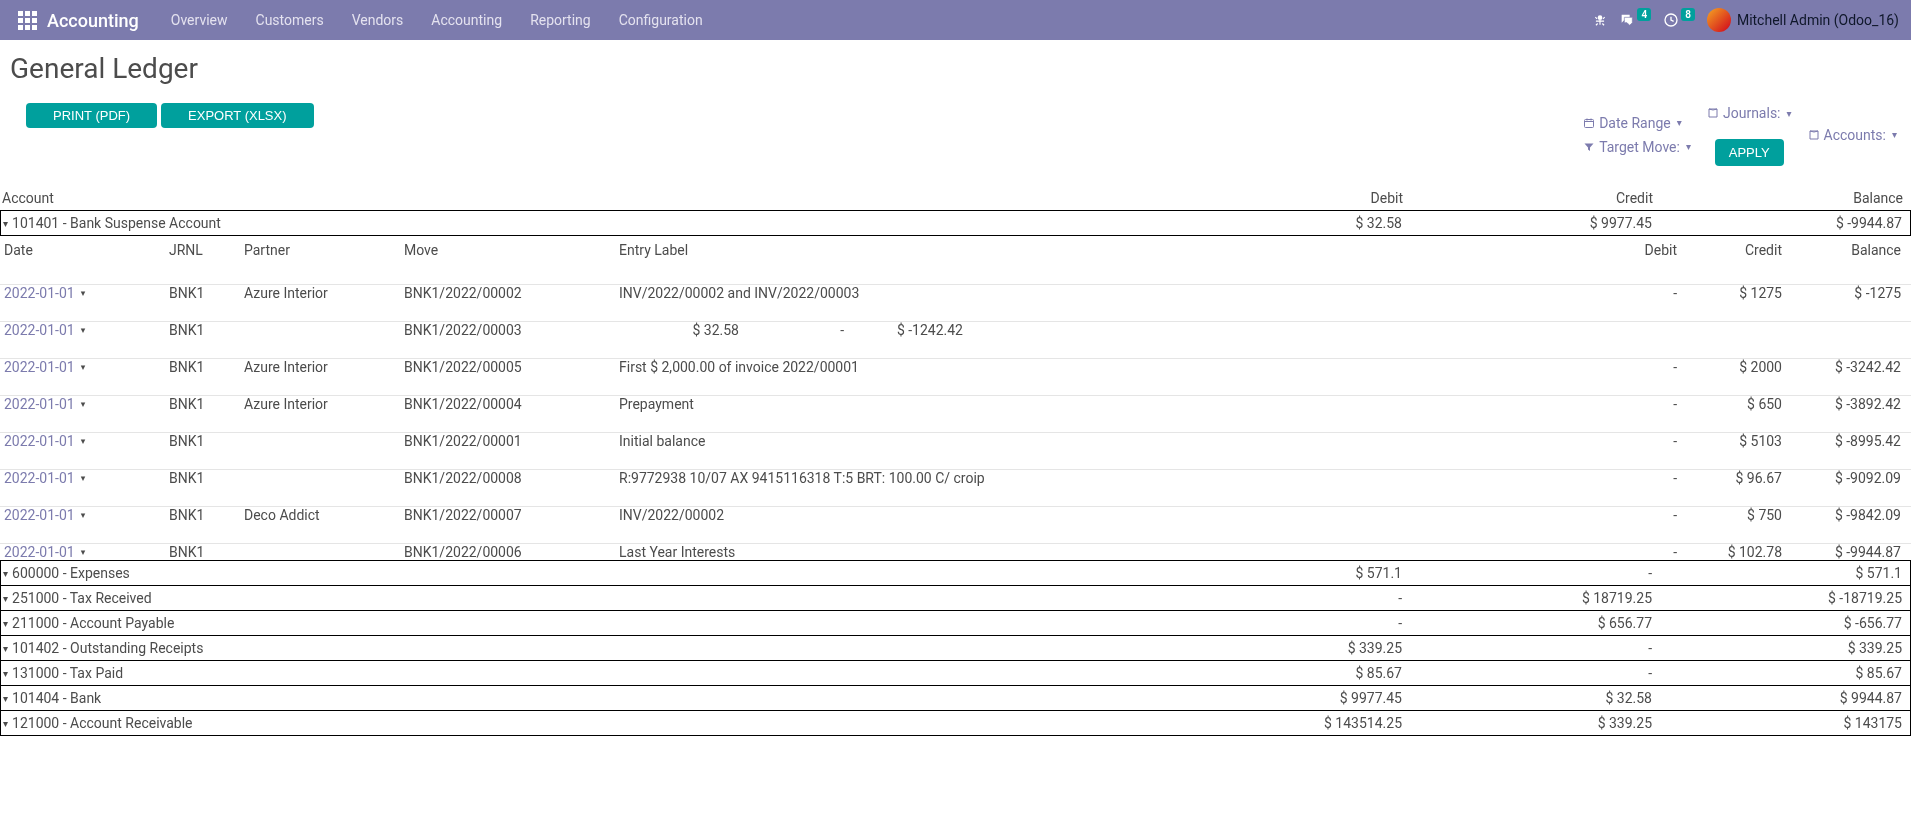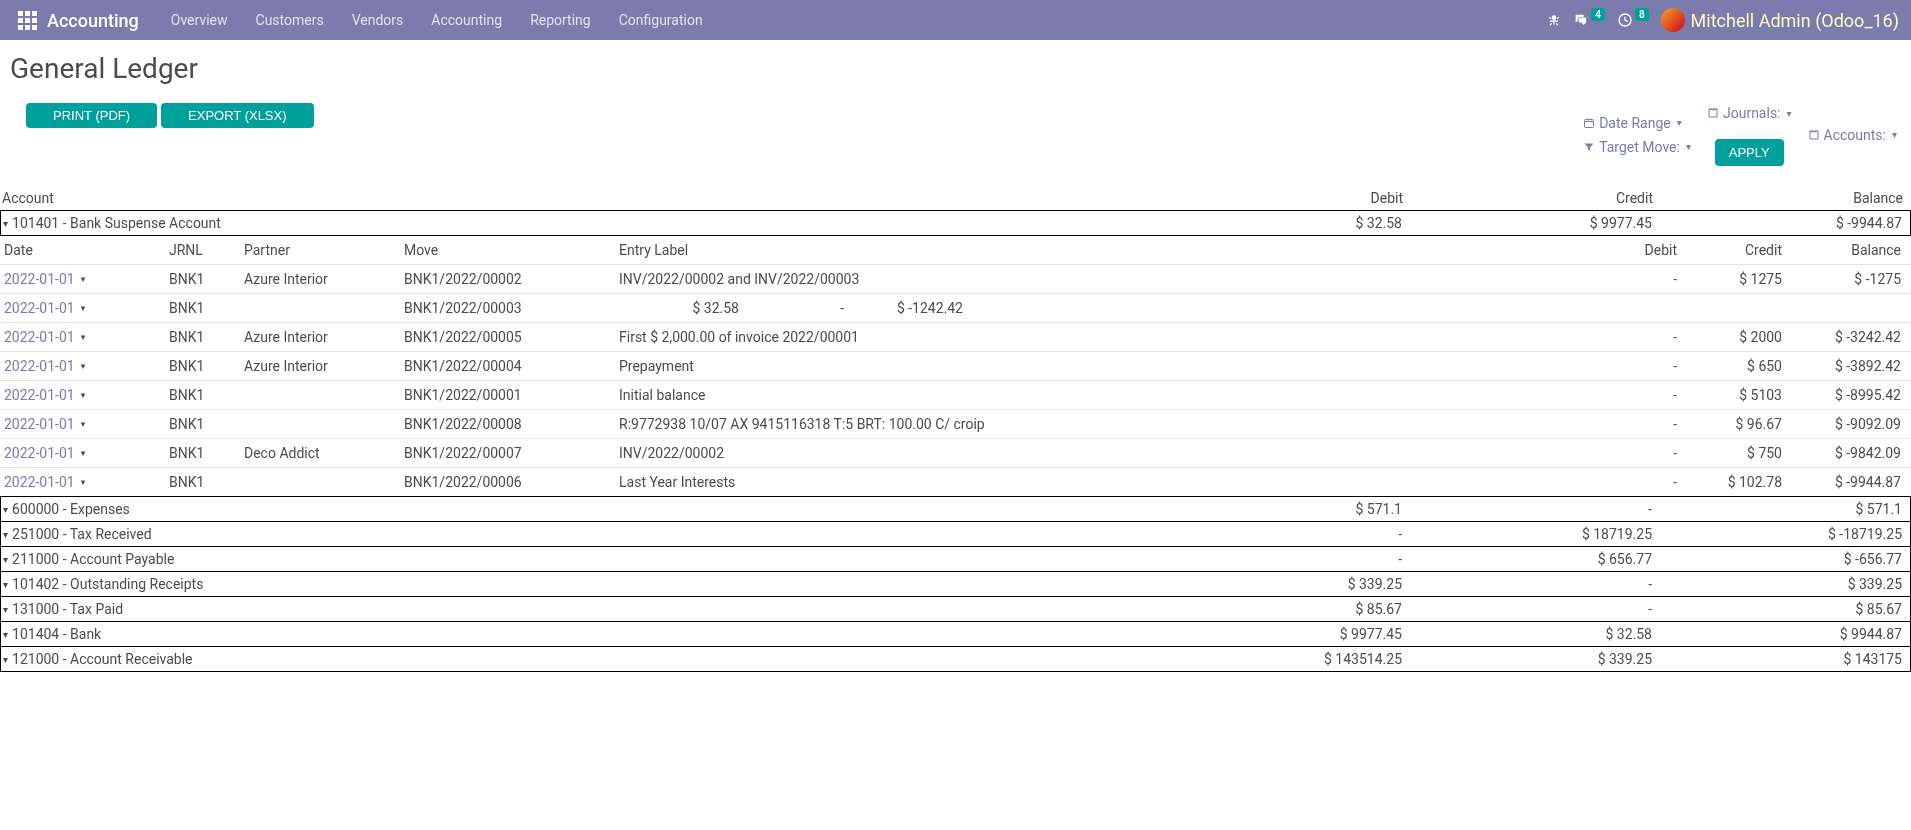--- a/index.html
+++ b/index.html
@@ -11,21 +11,21 @@
     .apps-icon { display: grid; grid-template-columns: repeat(3, 5px); grid-template-rows: repeat(3, 5px); gap: 2px; margin: 0 10px; }
     .apps-icon span { background: #fff; width: 5px; height: 5px; }
     .app-name { font-size: 18px; font-weight: 500; color: #fff; margin-right: 18px; }
     .nav-menu { display: flex; }
     .nav-item { padding: 16px 14px; color: #e4e2ef; cursor: pointer; line-height: 40px; font-size: 14px; }
     .nav-right { margin-left: auto; display: flex; align-items: center; gap: 12px; padding-right: 4px; }
     .nav-icon { color: #fff; cursor: pointer; display: flex; align-items: center; position: relative; }
     .badge { background: #00a09d; color: #fff; font-size: 10px; padding: 1px 4px; border-radius: 3px; margin-left: 2px; position: relative; top: -6px; font-weight: 600; }
     .user { display: flex; align-items: center; gap: 6px; cursor: pointer; }
     .avatar { width: 24px; height: 24px; border-radius: 50%; background: linear-gradient(135deg, #f5a623, #d0021b); }
-    .user-name { color: #fef9c3; font-size: 18px; }
+    .user-name { color: #0f172a; font-size: 14px; }
     
     
     .control-panel { padding: 12px 10px 0 10px; }
     .page-title { font-size: 28px; color: #4c4c4c; margin-bottom: 18px; font-weight: 400; }
     .cp-row { display: flex; align-items: flex-start; }
     .cp-buttons { display: flex; gap: 4px; margin-left: 16px; }
     .btn { padding: 5px 27px; border-radius: 4px; cursor: pointer; font-size: 13px; border: none; }
     .btn-primary { background: #00a09d; color: #fff; }
     .cp-filters { margin-left: auto; display: flex; flex-wrap: wrap; align-items: center; gap: 4px 8px; max-width: 480px; justify-content: flex-start; }
     .filter-item { color: #7c7bad; cursor: pointer; display: inline-flex; align-items: center; gap: 4px; font-size: 14px; padding: 2px 4px; }
@@ -36,21 +36,21 @@
     .ledger { margin-top: 20px; width: 100%; }
     .hdr-row { display: flex; padding: 4px 2px; font-size: 14px; color: #4c4c4c; }
     .col-acct { flex: 1; text-align: left; }
     .col-num { width: 250px; text-align: right; padding-right: 6px; }
     .acct-row { display: flex; padding: 4px 2px; border: 1px solid #000; font-size: 14px; cursor: pointer; align-items: center; }
     .acct-row + .acct-row { border-top: none; }
     .caret { font-size: 10px; margin-right: 4px; display: inline-block; }
     .acct-name { flex: 1; display: flex; align-items: center; }
     
     .detail-hdr { display: flex; padding: 6px 4px; font-size: 14px; color: #4c4c4c; }
-    .detail-row { display: flex; padding: 6px 4px; font-size: 14px; border-top: 1px solid #e5e5e5; align-items: center; }
+    .detail-row { display: flex; padding: 0 4px; font-size: 14px; border-top: 1px solid #e5e5e5; align-items: center; margin-top: 20px; }
     .detail-row:first-of-type { border-top: none; }
     .c-date { width: 165px; display: flex; align-items: center; gap: 6px; }
     .c-date .link { color: #7c7bad; cursor: pointer; }
     .c-jrnl { width: 75px; }
     .c-partner { width: 160px; }
     .c-move { width: 215px; }
     .c-label { flex: 1; }
     .c-ddebit { width: 120px; text-align: right; }
     .c-dcredit { width: 105px; text-align: right; }
     .c-dbalance { width: 125px; text-align: right; padding-right: 6px; }

